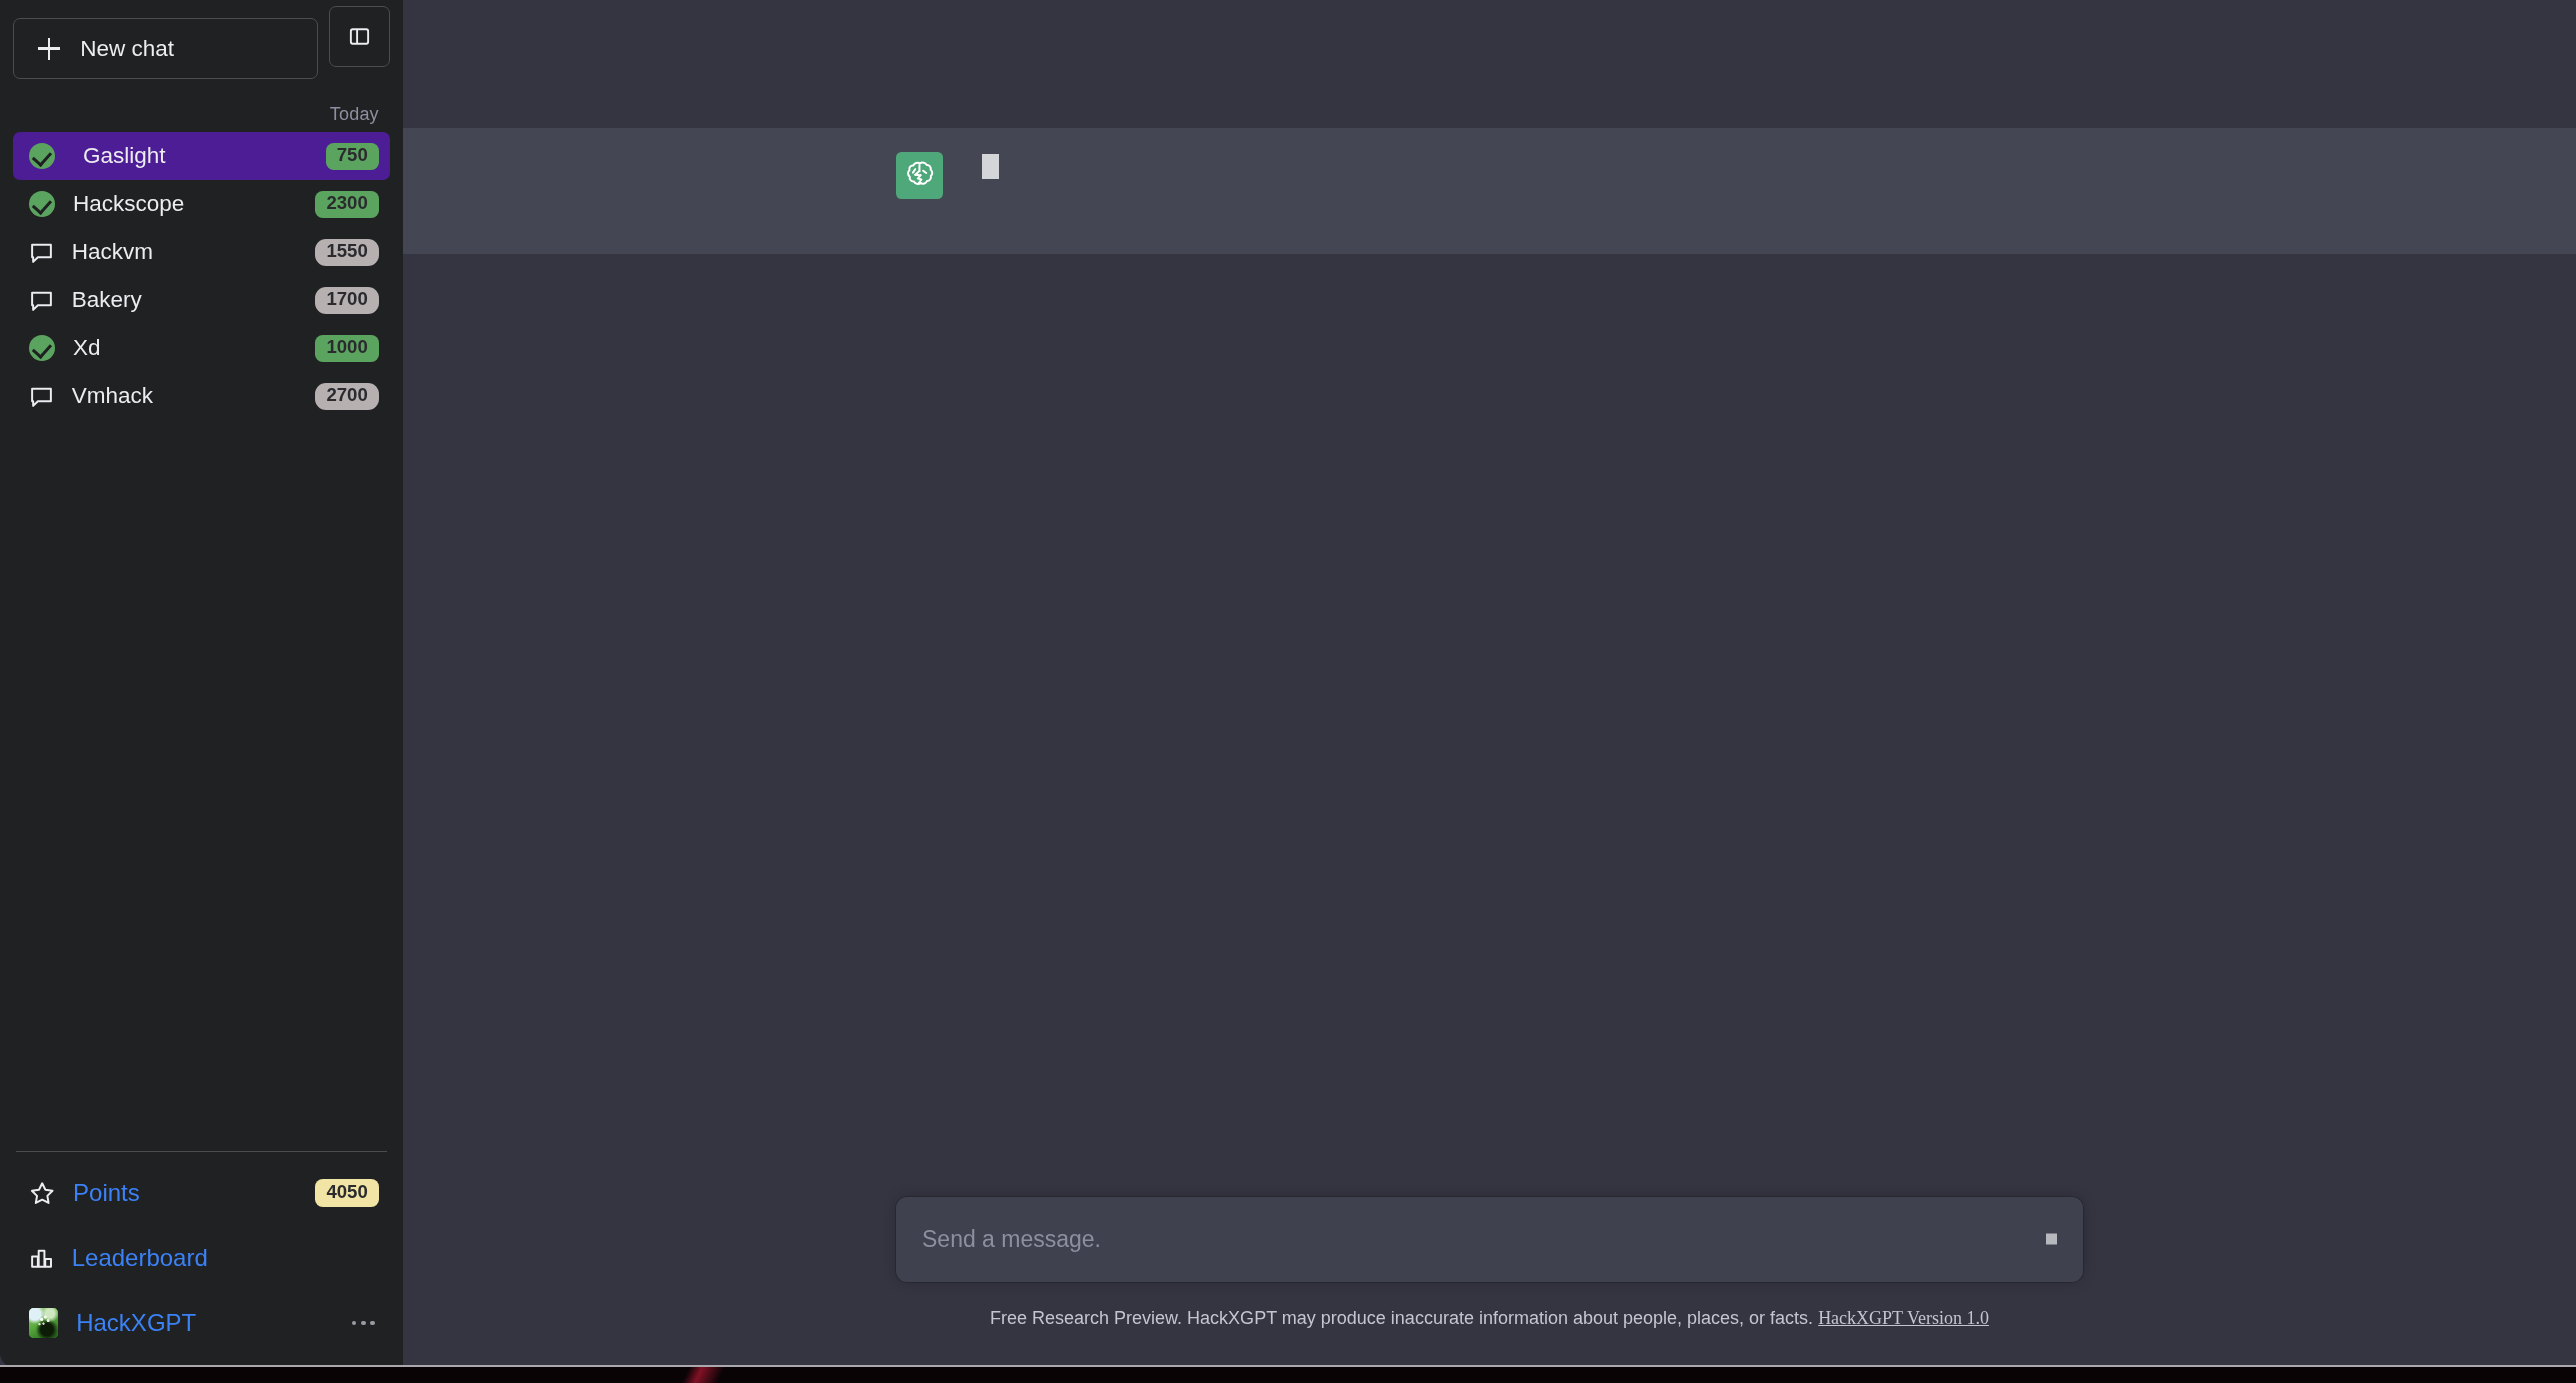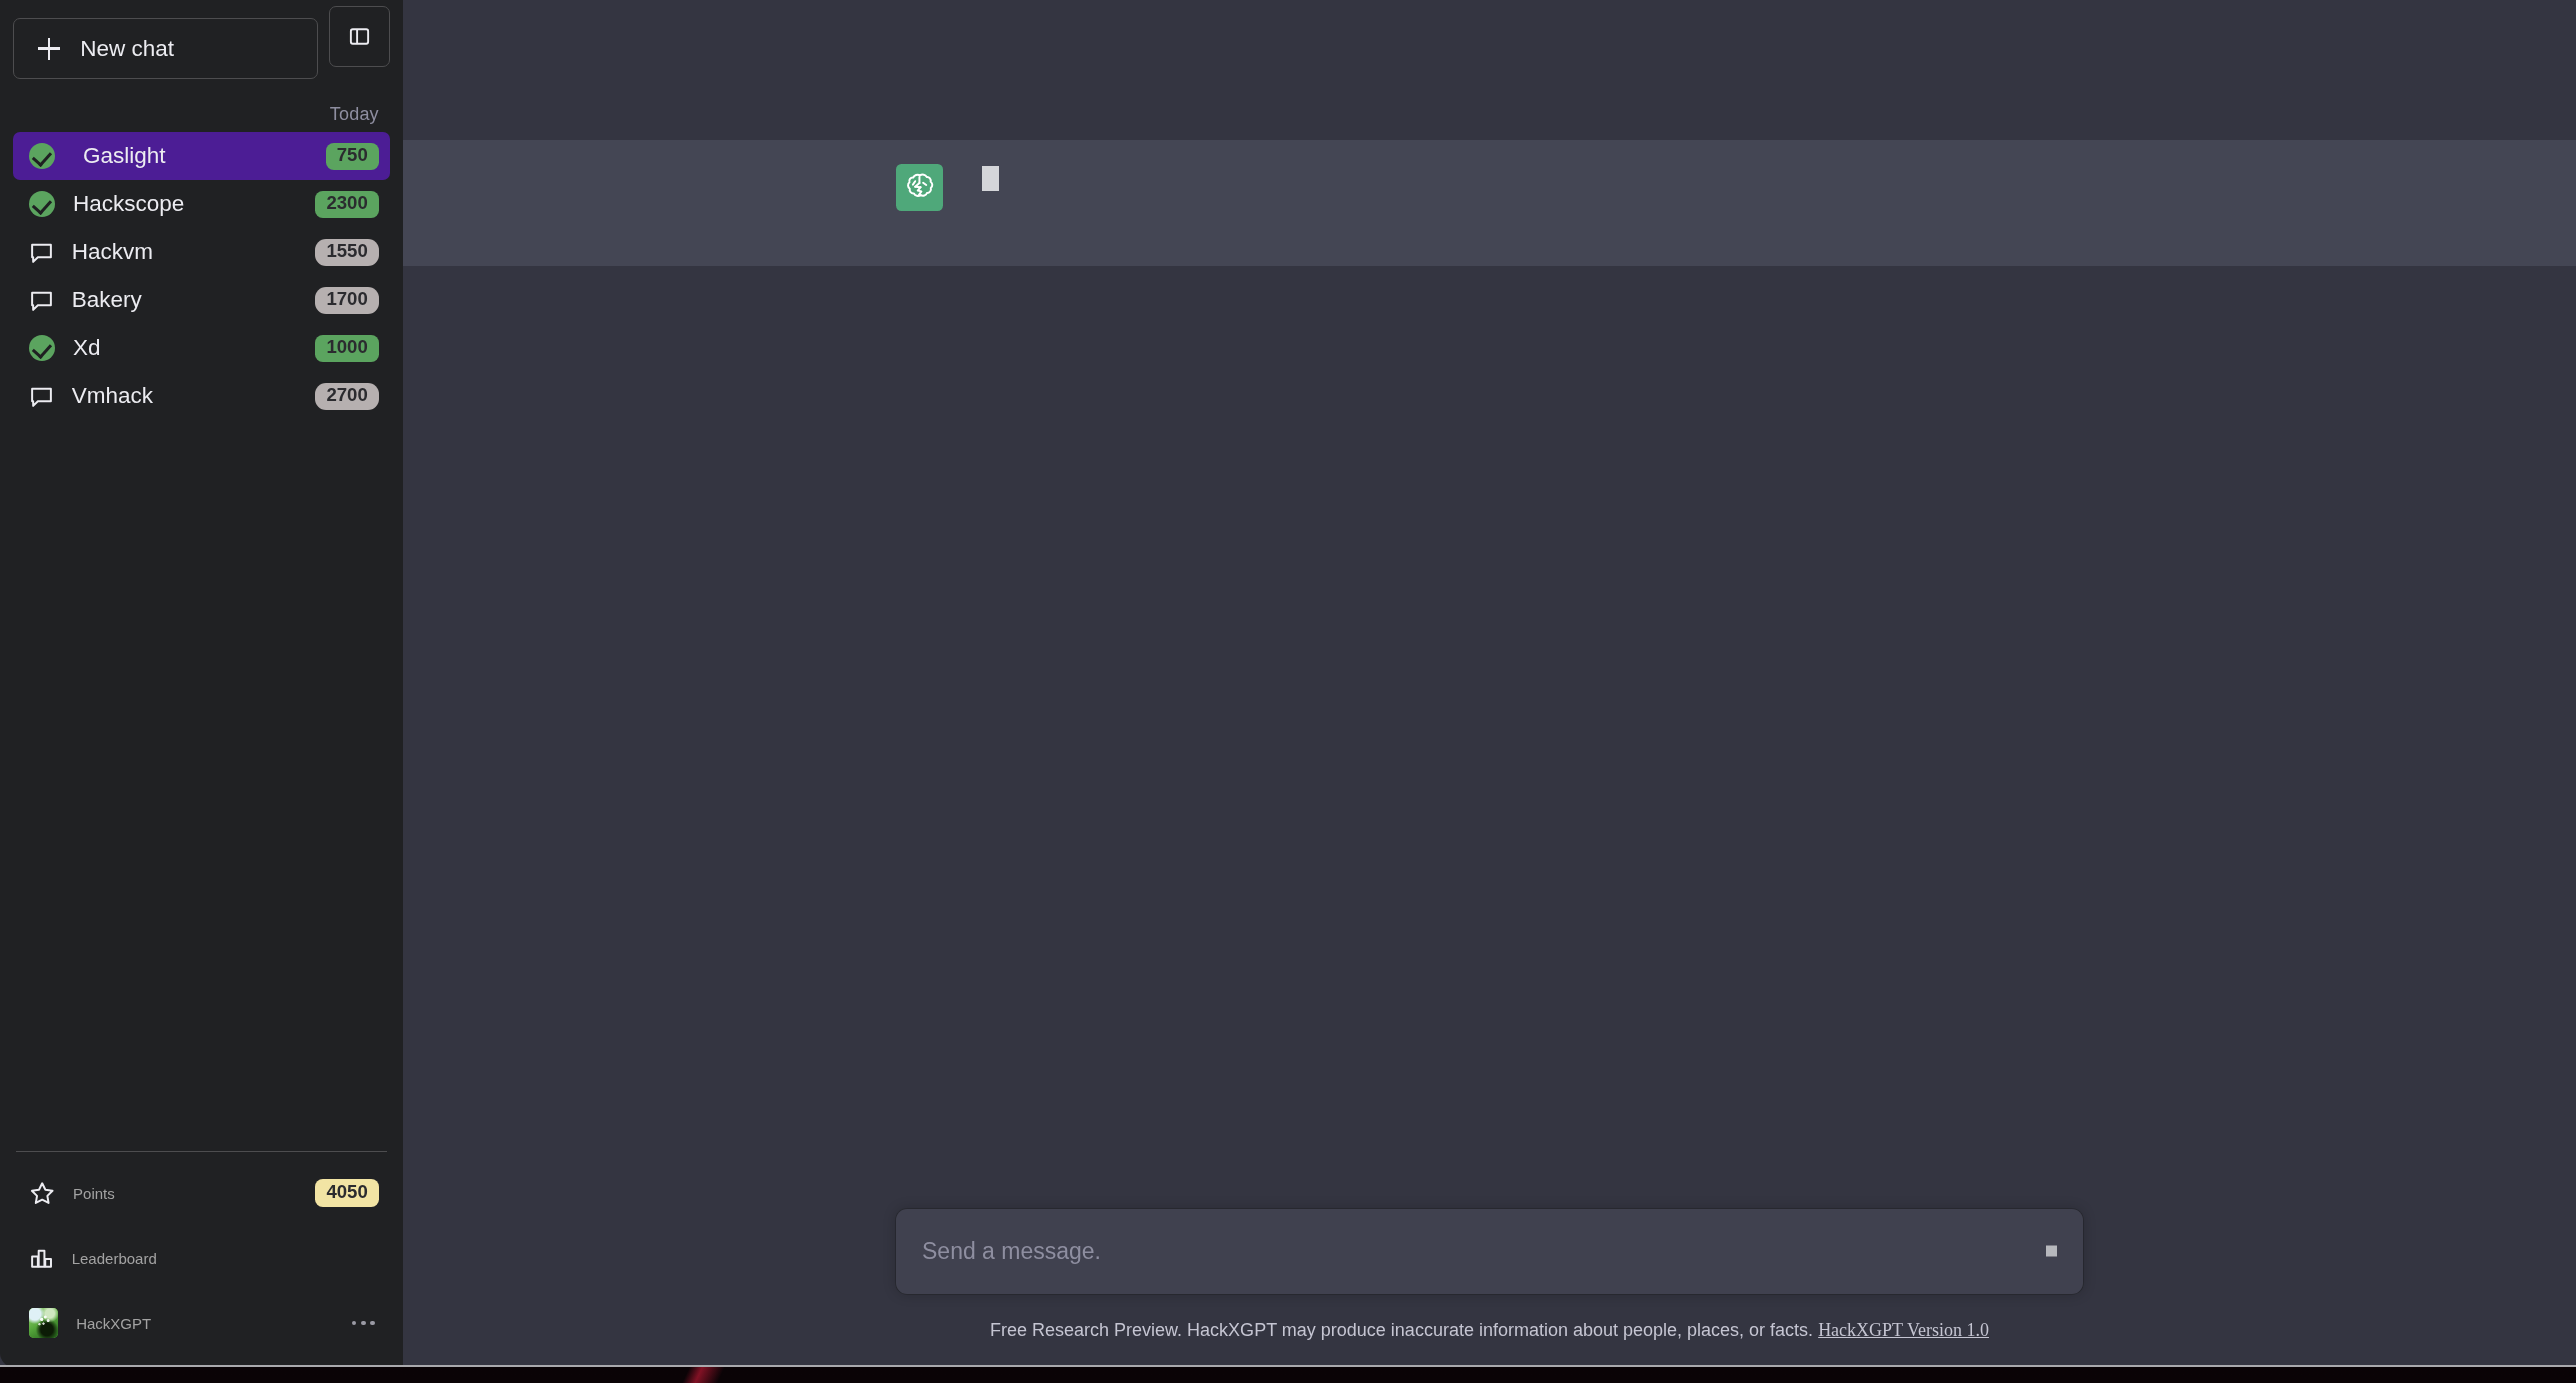--- a/index.html
+++ b/index.html
@@ -161,21 +161,21 @@
   .bottom-item {
     height: 48px;
     display: flex;
     align-items: center;
     gap: 18px;
     padding: 0 11px 0 15.5px;
     border-radius: 7px;
     cursor: pointer;
     margin-top: 17px;
   }
-  .bottom-item .label { color: #a3a3a3; font-size: 15px; flex: 1; }
+  .bottom-item .label { color: #3b82f6; font-size: 24px; flex: 1; }
 
   .avatar-photo {
     width: 29.5px; height: 29.5px; flex: none;
     border-radius: 4.7px;
     overflow: hidden;
     background: #6fae4e;
     position: relative;
     filter: blur(0.3px);
   }
   .avatar-photo .a1 { position:absolute; inset:0;
@@ -203,21 +203,21 @@
   }
   .dots-menu i {
     width: 4.7px; height: 4.7px; border-radius: 50%;
     background: #9a9aa4;
     display: block;
   }
 
   
   .main {
     position: absolute;
-    left: 403px; top: 16px;
+    left: 403px; top: 4px;
     width: 2173px;
     height: 1367px;
     background: #343541;
     display: flex;
     flex-direction: column;
   }
 
   .thread { position: relative; height: 1185px; overflow: hidden; }
 
   .msg-row {

